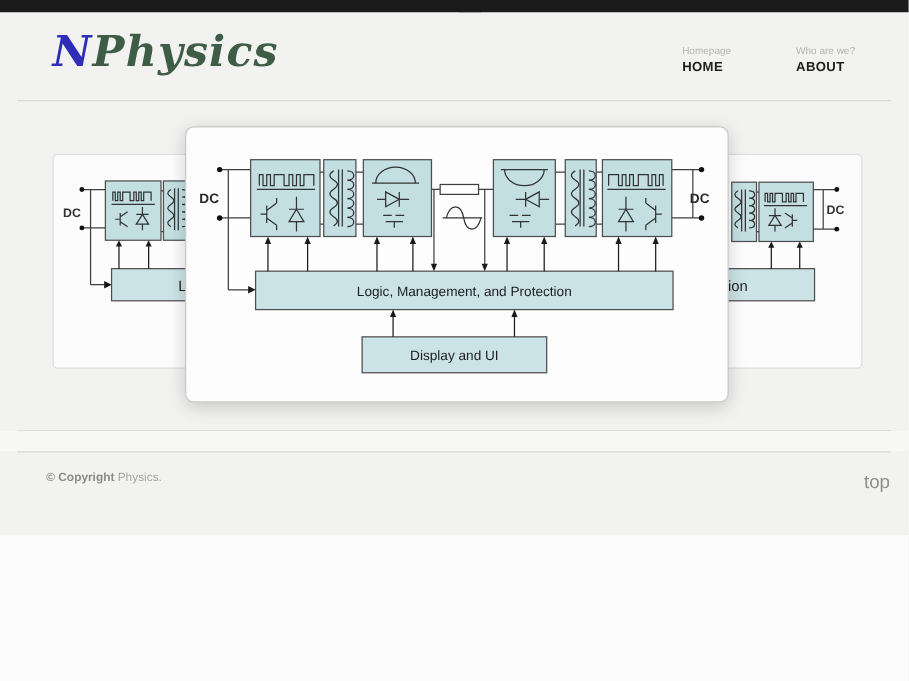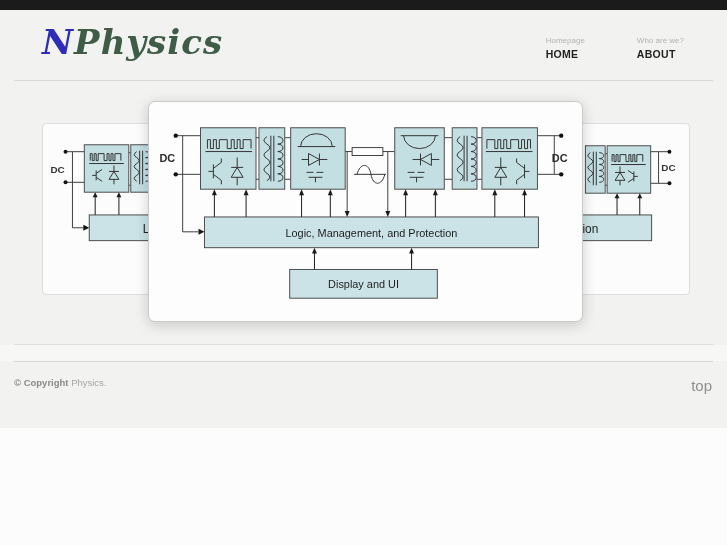--- a/index.html
+++ b/index.html
@@ -30,21 +30,21 @@
   
   .bg-card{position:absolute;left:42px;top:123px;width:646px;height:170px;
     background:#fcfcfc;border:1px solid #dedede;border-radius:4px;}
   .popup-card{position:absolute;left:148px;top:101px;width:433px;height:219px;
     background:#fdfdfd;border:1px solid #c9c9c9;border-radius:7px;
     box-shadow:0 3px 14px rgba(0,0,0,0.18);}
   svg{display:block;}
   svg text{font-family:"Liberation Sans",sans-serif;}
   
   .copyright{position:absolute;left:14px;top:377px;font-size:9.5px;color:#a5a5a5;}
-  .copyright b{color:#8a8a8a;}
+  .copyright b{color:#8a8a8a;margin-left:23px;}
   .top-link{position:absolute;right:15px;top:377px;font-size:15px;color:#8f8f8f;cursor:pointer;}
 </style>
 </head>
 <body>
 
 <div class="topbar"></div>
 <div class="topbar-pointer"></div>
 <div class="page-bg"></div>
 
 <div class="logo"><span class="logo-n">N</span><span class="logo-rest">Physics</span></div>

